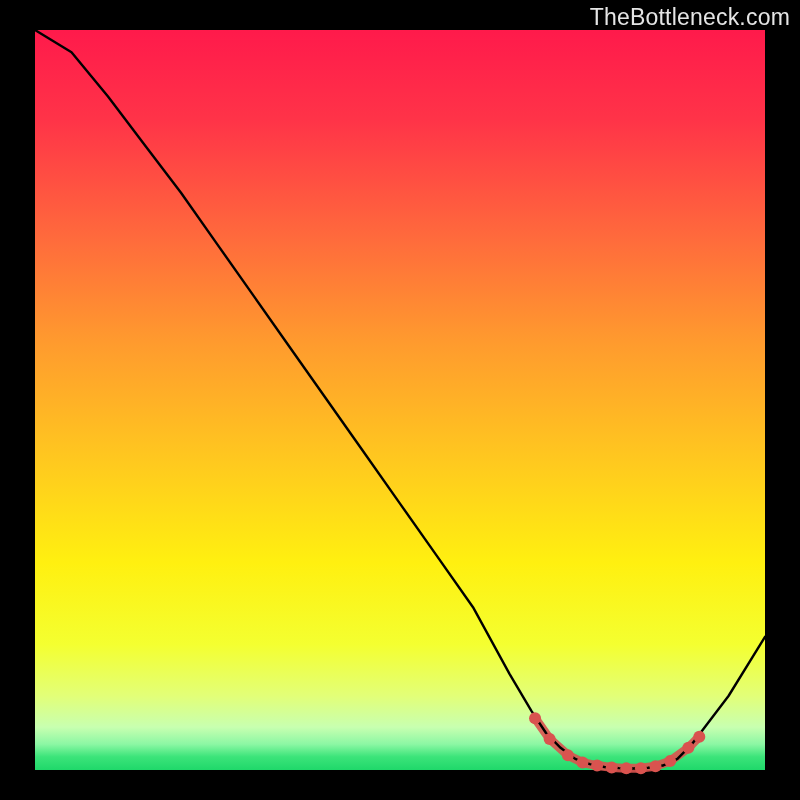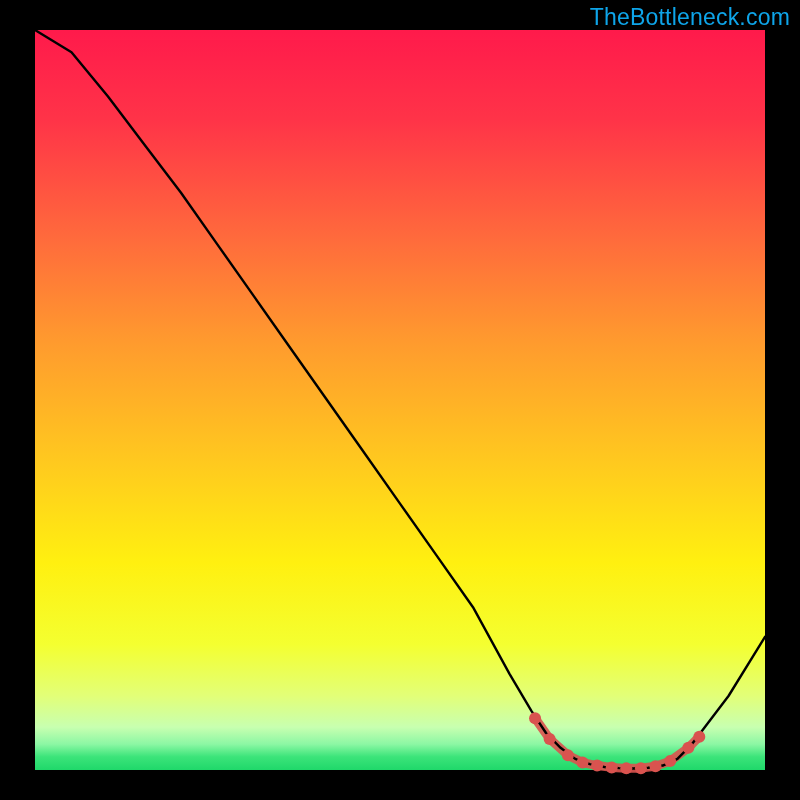--- a/index.html
+++ b/index.html
@@ -14,21 +14,21 @@
   .frame {
     position: relative;
     width: 800px;
     height: 800px;
     background: #000;
   }
   .attribution {
     position: absolute;
     top: 4px;
     right: 10px;
-    color: #0ea5e9;
+    color: #e5e5e5;
     font-size: 23px;
     font-weight: 400;
     letter-spacing: 0.2px;
     z-index: 5;
   }
   svg {
     display: block;
   }
 </style>
 </head>

